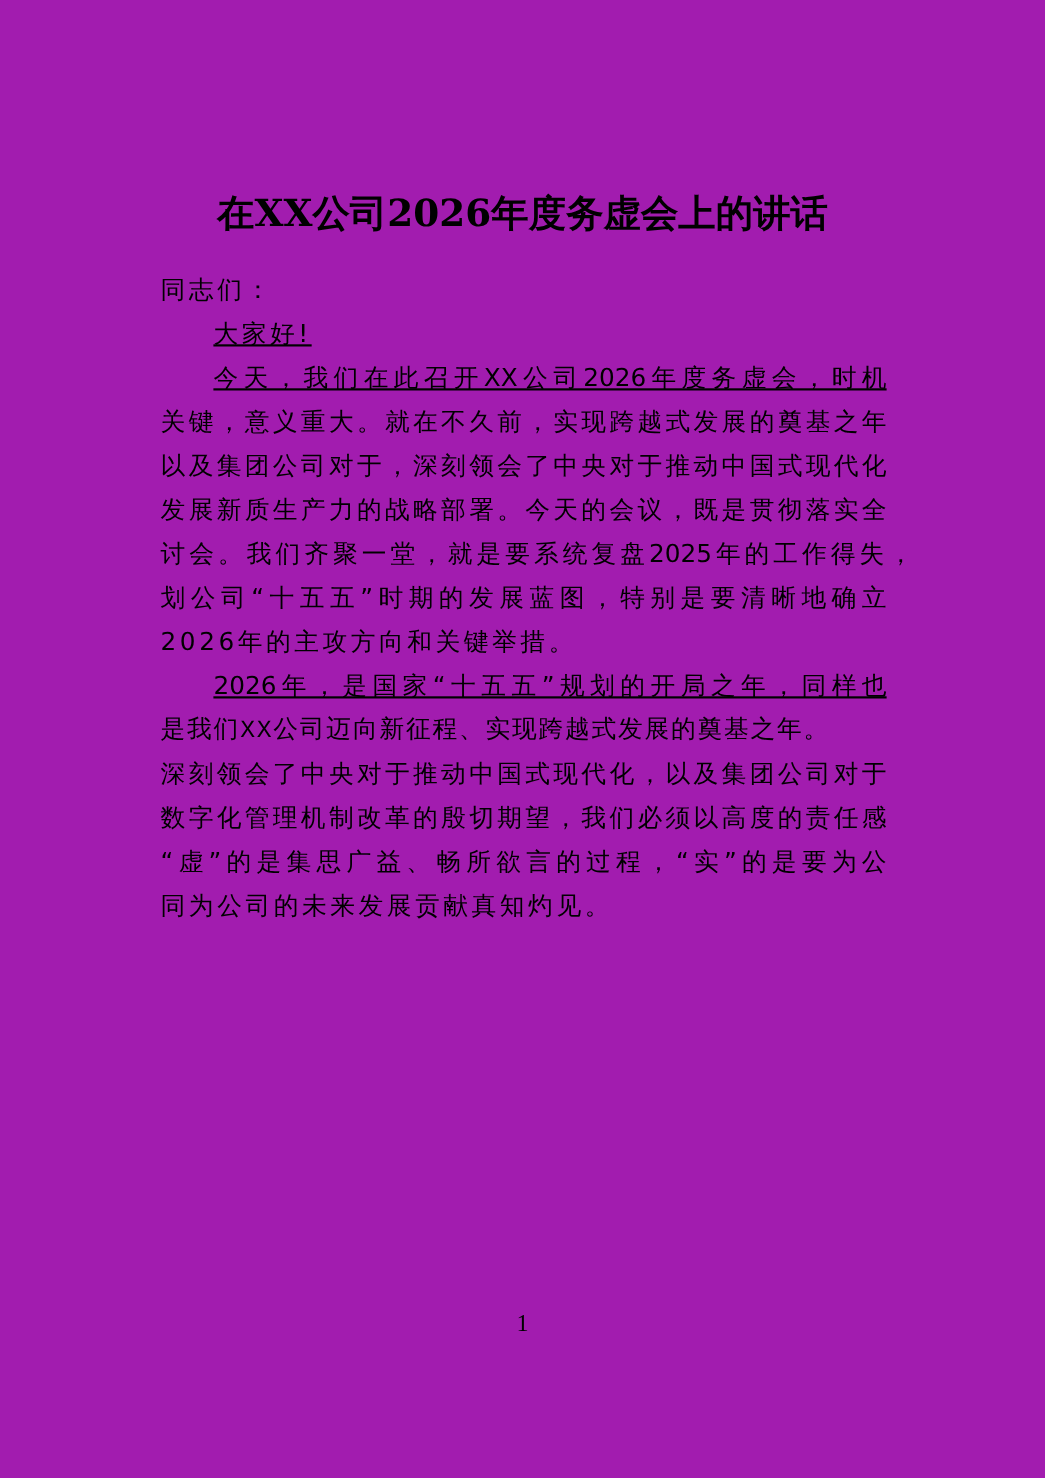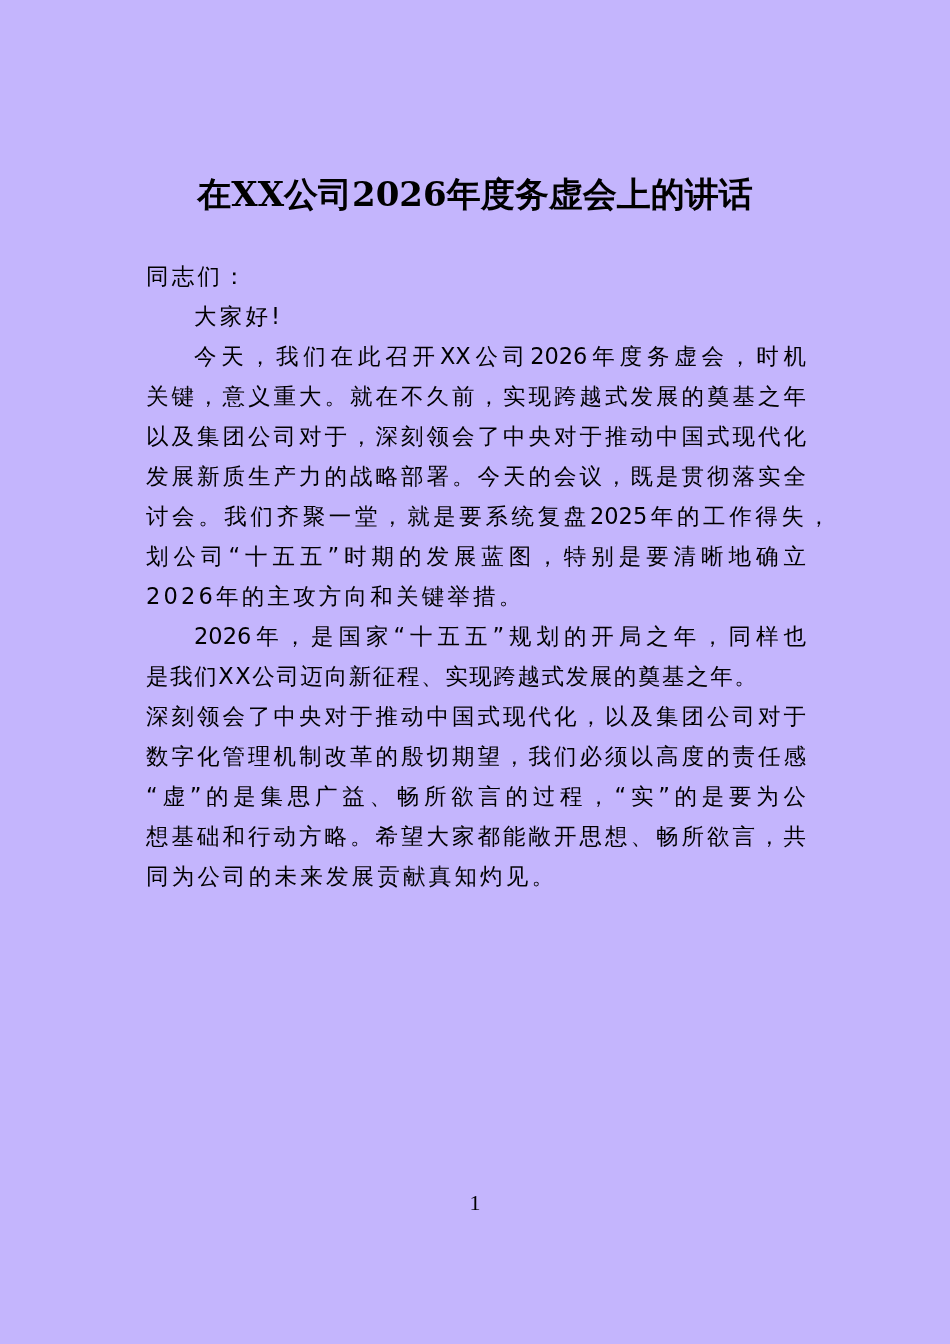--- a/index.html
+++ b/index.html
@@ -13,51 +13,52 @@
       position: relative;
       overflow: hidden;
       color: #000000;
     }
     .page {
       position: absolute;
       left: 0;
       top: 0;
       width: 950px;
       height: 1344px;
-      background: #c4b5fd;
+      background: #a21caf;
     }
     .title {
       position: absolute;
       left: 0;
       top: 168px;
       width: 950px;
       text-align: center;
       font-family: "DejaVu Serif", "Liberation Serif", serif;
       font-weight: bold;
       font-size: 34px;
       line-height: 52px;
       letter-spacing: 0px;
     }
     .body-text {
       position: absolute;
       left: 146px;
-      top: 256px;
+      top: 244px;
       width: 690px;
       font-family: "DejaVu Sans", "Liberation Sans", sans-serif;
       font-size: 22.5px;
       line-height: 40px;
     }
     .line {
       display: block;
       height: 40px;
       white-space: nowrap;
       letter-spacing: 3.2px;
     }
     .line.indent {
       padding-left: 48px;
+      text-decoration: underline;
     }
     .line.justify {
       text-align: justify;
       text-align-last: justify;
       letter-spacing: 0;
       width: 660px;
     }
     .line.justify.indent {
       width: 612px;
     }
@@ -88,24 +89,23 @@
       <span class="line justify">关键，意义重大。就在不久前，实现跨越式发展的奠基之年</span>
       <span class="line justify">以及集团公司对于，深刻领会了中央对于推动中国式现代化</span>
       <span class="line justify">发展新质生产力的战略部署。今天的会议，既是贯彻落实全</span>
       <span class="line justify" style="width:684px;">讨会。我们齐聚一堂，就是要系统复盘2025年的工作得失，</span>
       <span class="line justify">划公司“十五五”时期的发展蓝图，特别是要清晰地确立</span>
       <span class="line">2026年的主攻方向和关键举措。</span>
     </div>
 
     <div>
       <span class="line indent justify">2026年，是国家“十五五”规划的开局之年，同样也</span>
-      <span class="line" style="letter-spacing:1.6px;">是我们XX公司迈向新征程、实现跨越式发展的奠基之年。</span>
+      <span class="line" style="letter-spacing:1.6px;font-family:Liberation Mono, monospace;">是我们XX公司迈向新征程、实现跨越式发展的奠基之年。</span>
       <span class="line justify">深刻领会了中央对于推动中国式现代化，以及集团公司对于</span>
       <span class="line justify">数字化管理机制改革的殷切期望，我们必须以高度的责任感</span>
       <span class="line justify">“虚”的是集思广益、畅所欲言的过程，“实”的是要为公</span>
-      <span class="line justify">想基础和行动方略。希望大家都能敞开思想、畅所欲言，共</span>
       <span class="line">同为公司的未来发展贡献真知灼见。</span>
     </div>
   </div>
 
   <div class="page-number">1</div>
 
 </div>
 
 </body></html>

